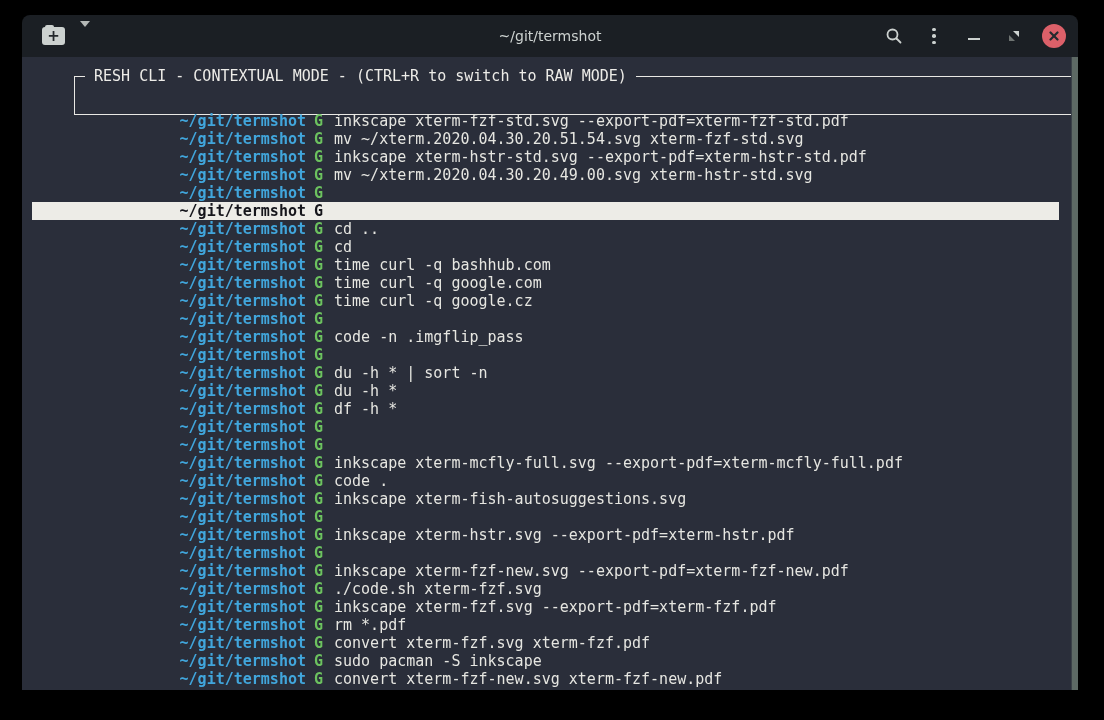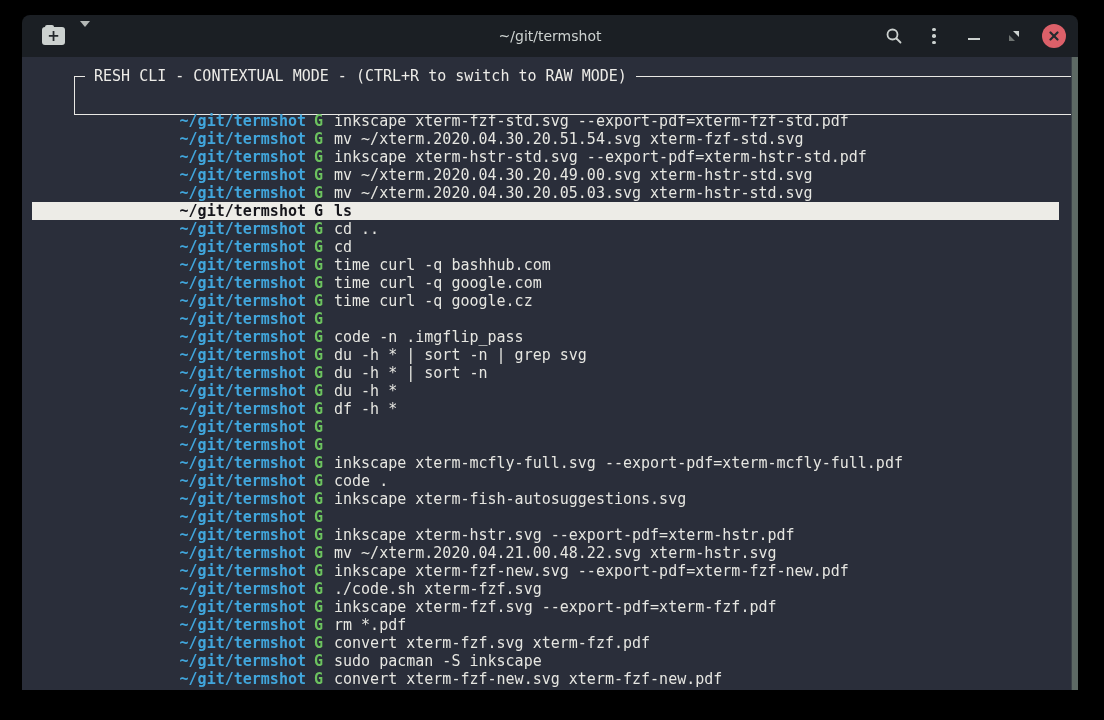--- a/index.html
+++ b/index.html
@@ -134,27 +134,25 @@
 
   <div class="row">
     <span class="path">~/git/termshot</span>
     <span class="flag">G</span>
     <span class="cmd">mv ~/xterm.2020.04.30.20.49.00.svg xterm-hstr-std.svg</span>
   </div>
 
   <div class="row">
     <span class="path">~/git/termshot</span>
     <span class="flag">G</span>
-    <span class="cmd">mv ~/xterm.2020.04.30.20.05.03.svg xterm-hstr-std.svg</span>
   </div>
 
   <div class="row selected">
     <span class="path">~/git/termshot</span>
     <span class="flag">G</span>
-    <span class="cmd">ls</span>
   </div>
 
   <div class="row">
     <span class="path">~/git/termshot</span>
     <span class="flag">G</span>
     <span class="cmd">cd ..</span>
   </div>
 
   <div class="row">
     <span class="path">~/git/termshot</span>
@@ -187,21 +185,20 @@
 
   <div class="row">
     <span class="path">~/git/termshot</span>
     <span class="flag">G</span>
     <span class="cmd">code -n .imgflip_pass</span>
   </div>
 
   <div class="row">
     <span class="path">~/git/termshot</span>
     <span class="flag">G</span>
-    <span class="cmd">du -h * | sort -n | grep svg</span>
   </div>
 
   <div class="row">
     <span class="path">~/git/termshot</span>
     <span class="flag">G</span>
     <span class="cmd">du -h * | sort -n</span>
   </div>
 
   <div class="row">
     <span class="path">~/git/termshot</span>
@@ -250,21 +247,20 @@
 
   <div class="row">
     <span class="path">~/git/termshot</span>
     <span class="flag">G</span>
     <span class="cmd">inkscape xterm-hstr.svg --export-pdf=xterm-hstr.pdf</span>
   </div>
 
   <div class="row">
     <span class="path">~/git/termshot</span>
     <span class="flag">G</span>
-    <span class="cmd">mv ~/xterm.2020.04.21.00.48.22.svg xterm-hstr.svg</span>
   </div>
 
   <div class="row">
     <span class="path">~/git/termshot</span>
     <span class="flag">G</span>
     <span class="cmd">inkscape xterm-fzf-new.svg --export-pdf=xterm-fzf-new.pdf</span>
   </div>
 
   <div class="row">
     <span class="path">~/git/termshot</span>

